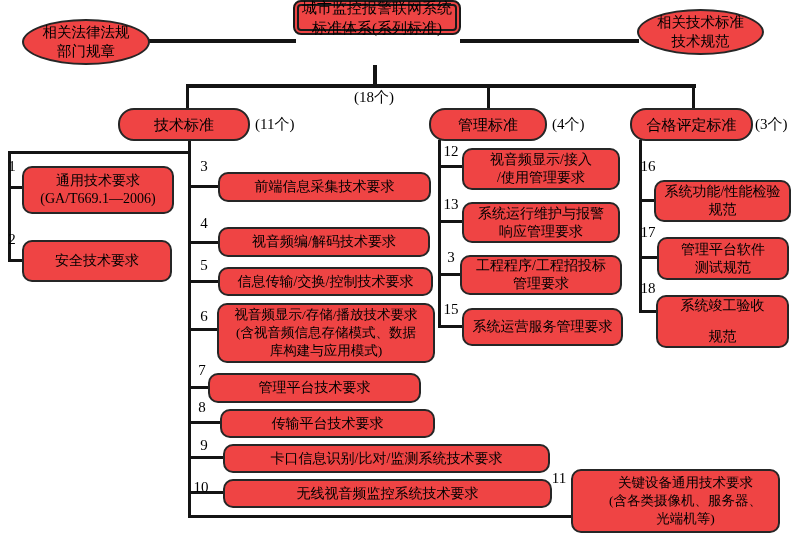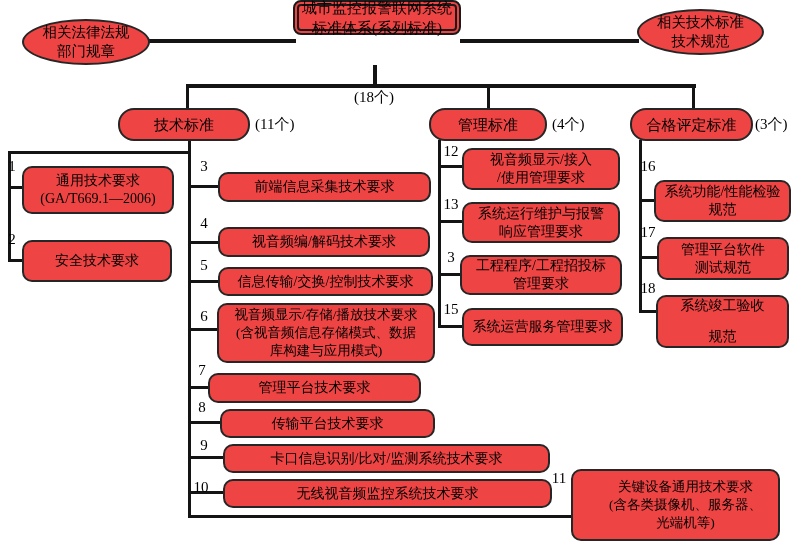--- a/index.html
+++ b/index.html
@@ -133,21 +133,21 @@
   </div>
   <div class="node" style="left:220px;top:409px;width:215px;height:29px;">
     <span>传输平台技术要求</span>
   </div>
   <div class="node" style="left:223px;top:444px;width:327px;height:29px;">
     <span>卡口信息识别/比对/监测系统技术要求</span>
   </div>
   <div class="node" style="left:223px;top:479px;width:329px;height:29px;">
     <span>无线视音频监控系统技术要求</span>
   </div>
-  <div class="node" style="left:571px;top:469px;width:209px;height:72px;font-size:13.5px;line-height:18px;padding-left:20px;">
+  <div class="node" style="left:571px;top:469px;width:209px;height:64px;font-size:13.5px;line-height:18px;padding-left:20px;">
     <span>关键设备通用技术要求</span>
     <span>(含各类摄像机、服务器、</span>
     <span>光端机等)</span>
   </div>
 
   <div class="node" style="left:462px;top:148px;width:158px;height:42px;">
     <span>视音频显示/接入</span>
     <span>/使用管理要求</span>
   </div>
   <div class="node" style="left:462px;top:202px;width:158px;height:41px;">

